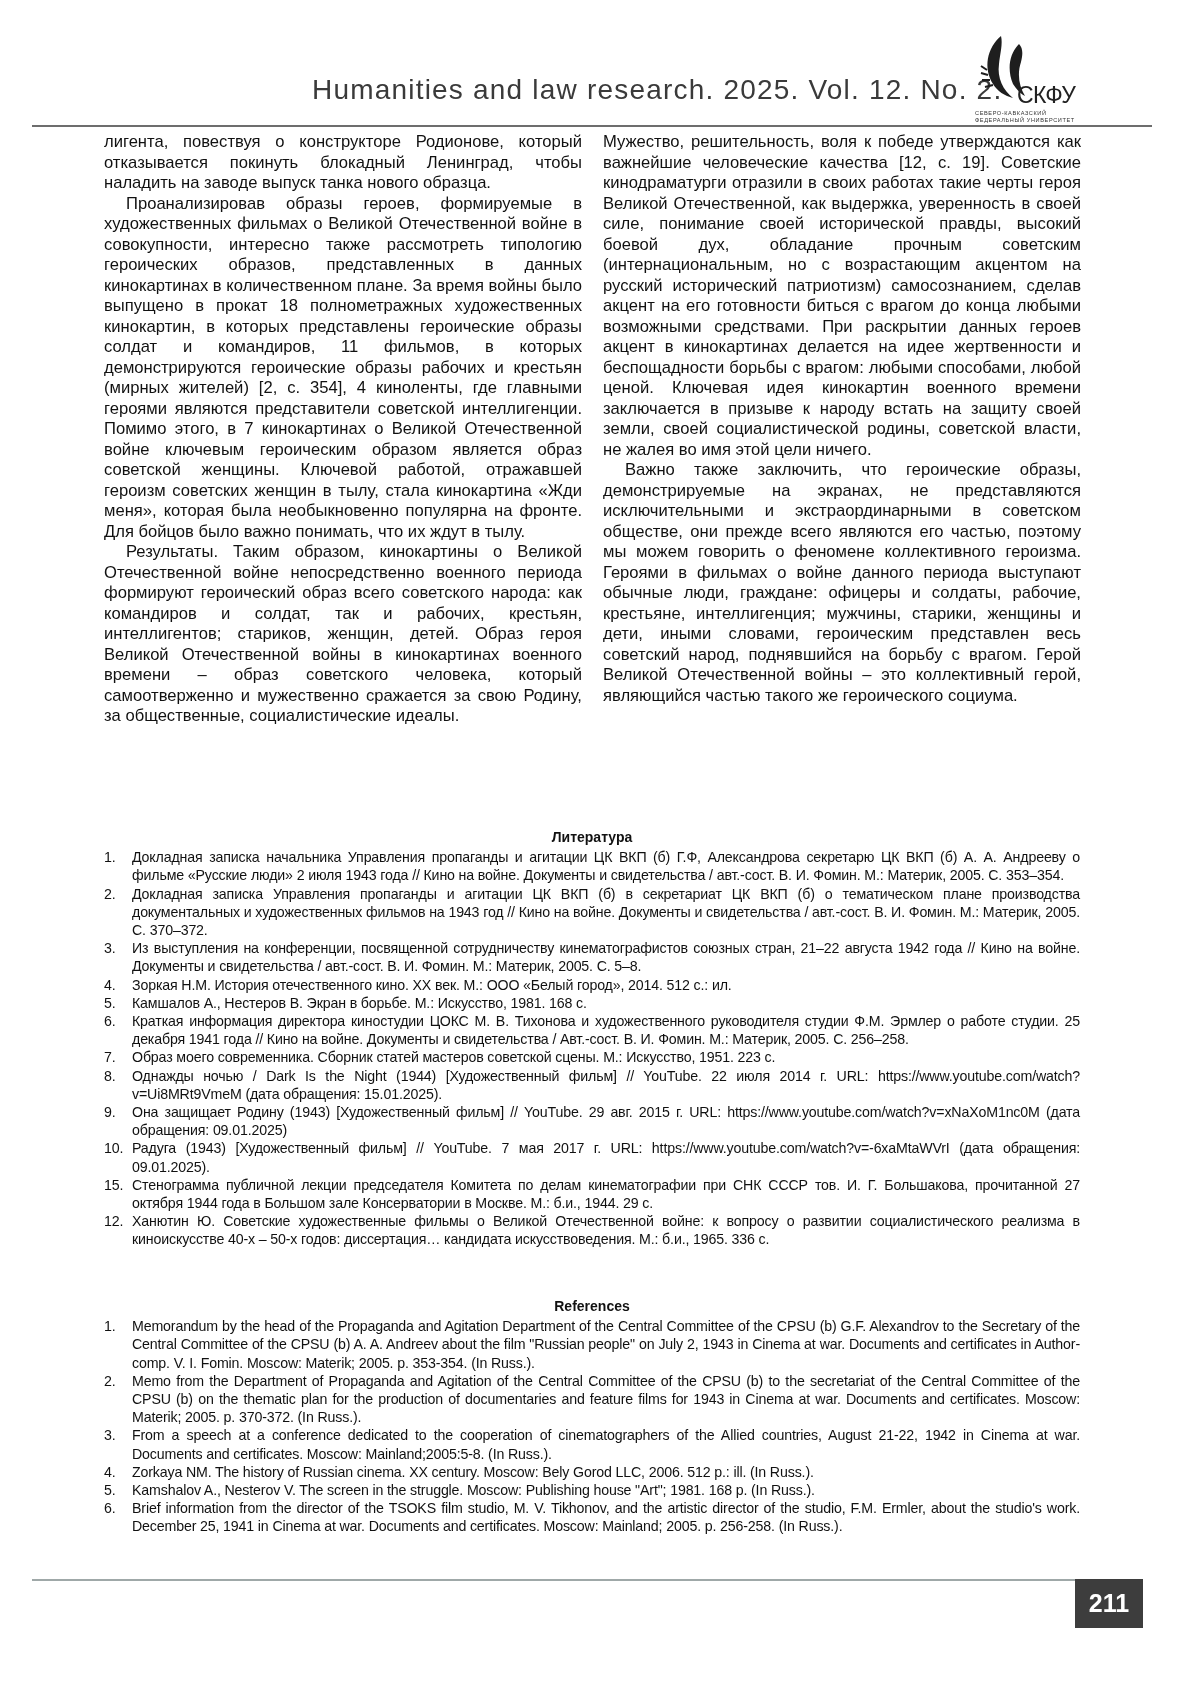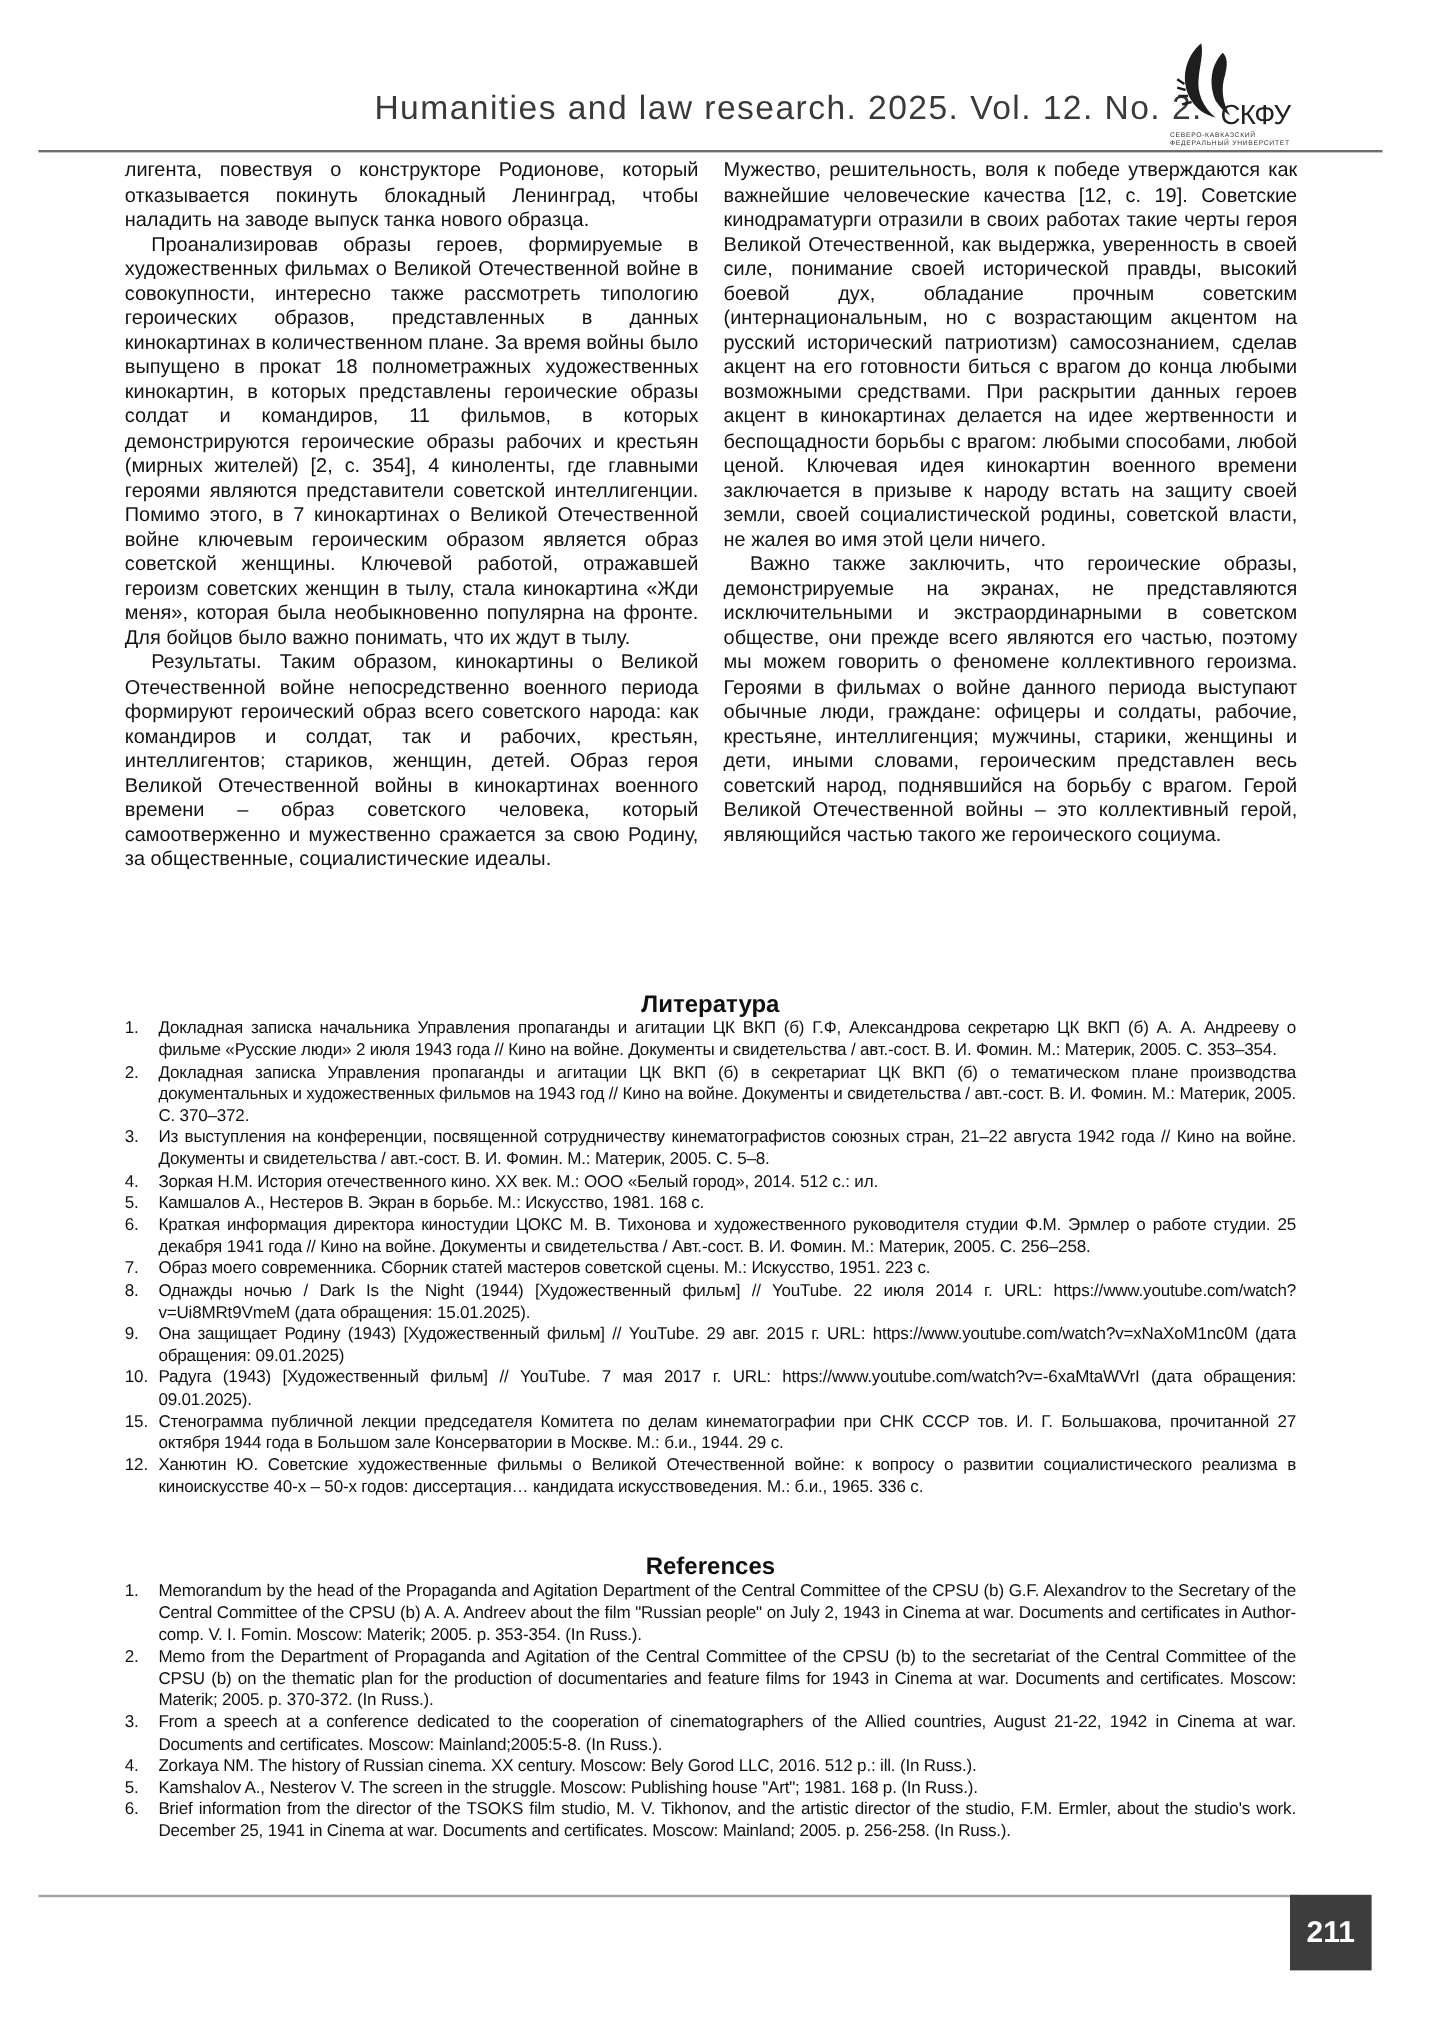--- a/index.html
+++ b/index.html
@@ -13,29 +13,29 @@
   .logo .sub { position: absolute; left: 0; top: 76px; font-size: 5.6px; line-height: 6.5px; color: #333; letter-spacing: 0.6px; white-space: nowrap; }
 
   .col { position: absolute; top: 132px; width: 478px; font-size: 16.6px; line-height: 20.5px; text-align: justify; }
   .col.left { left: 104px; }
   .col.right { left: 603px; }
   .col p { margin: 0; }
   .col p.indent { text-indent: 22px; }
   .col b { font-weight: normal; }
 
   .refs { position: absolute; left: 104px; width: 976px; font-size: 14.2px; line-height: 18.2px; }
-  .refs h3 { margin: 0 0 2px 0; text-align: center; font-size: 20px; font-weight: bold; }
+  .refs h3 { margin: 0 0 2px 0; text-align: center; font-size: 14px; font-weight: bold; }
   .refs ol { margin: 0; padding: 0; list-style: none; }
   .refs li { position: relative; padding-left: 28px; text-align: justify; letter-spacing: -0.15px; }
   .refs li .num { position: absolute; left: 0; top: 0; }
   .lit { top: 828px; }
   .eng { top: 1297px; }
 
   .footer-rule { position: absolute; left: 32px; top: 1579px; width: 1050px; height: 2px; background: #9fa8a8; }
-  .page-num { position: absolute; left: 1075px; top: 1579px; width: 68px; height: 63px; background: #3d3d3d;
+  .page-num { position: absolute; left: 1075px; top: 1579px; width: 68px; height: 49px; background: #3d3d3d;
               color: #fff; font-size: 25px; font-weight: bold; display: flex; align-items: center; justify-content: center; }
 </style>
 </head>
 <body>
 
 <div class="header-title">Humanities and law research. 2025. Vol. 12. No. 2.</div>
 <div class="logo">
   <svg class="wing" viewBox="0 0 60 66">
     <path d="M22 2 C8 14 4 34 14 50 C18 57 26 62 34 64 C24 56 18 44 20 30 C21 20 24 10 22 2 Z" fill="#1e1e1e"></path>
     <path d="M40 10 C30 20 28 36 34 50 C38 56 42 60 46 62 C40 52 38 40 42 28 C44 20 44 14 40 10 Z" fill="#1e1e1e"></path>
@@ -76,20 +76,20 @@
       <li><span class="num">12.</span><span>Ханютин Ю. Советские художественные фильмы о Великой Отечественной войне: к вопросу о развитии социалистического реализма в киноискусстве 40-х – 50-х годов: диссертация… кандидата искусствоведения. М.: б.и., 1965. 336 с.</span></li>
     </ol>
 </div>
 
 <div class="refs eng">
   <h3>References</h3>
   <ol id="ref-list">
       <li><span class="num">1.</span><span>Memorandum by the head of the Propaganda and Agitation Department of the Central Committee of the CPSU (b) G.F. Alexandrov to the Secretary of the Central Committee of the CPSU (b) A. A. Andreev about the film "Russian people" on July 2, 1943 in Cinema at war. Documents and certificates in Author-comp. V. I. Fomin. Moscow: Materik; 2005. p. 353-354. (In Russ.).</span></li>
       <li><span class="num">2.</span><span>Memo from the Department of Propaganda and Agitation of the Central Committee of the CPSU (b) to the secretariat of the Central Committee of the CPSU (b) on the thematic plan for the production of documentaries and feature films for 1943 in Cinema at war. Documents and certificates. Moscow: Materik; 2005. p. 370-372. (In Russ.).</span></li>
       <li><span class="num">3.</span><span>From a speech at a conference dedicated to the cooperation of cinematographers of the Allied countries, August 21-22, 1942 in Cinema at war. Documents and certificates. Moscow: Mainland;2005:5-8. (In Russ.).</span></li>
-      <li><span class="num">4.</span><span>Zorkaya NM. The history of Russian cinema. XX century. Moscow: Bely Gorod LLC, 2016. 512 p.: ill. (In Russ.).</span></li>
+      <li><span class="num">4.</span><span>Zorkaya NM. The history of Russian cinema. XX century. Moscow: Bely Gorod LLC, 2006. 512 p.: ill. (In Russ.).</span></li>
       <li><span class="num">5.</span><span>Kamshalov A., Nesterov V. The screen in the struggle. Moscow: Publishing house "Art"; 1981. 168 p. (In Russ.).</span></li>
       <li><span class="num">6.</span><span>Brief information from the director of the TSOKS film studio, M. V. Tikhonov, and the artistic director of the studio, F.M. Ermler, about the studio's work. December 25, 1941 in Cinema at war. Documents and certificates. Moscow: Mainland; 2005. p. 256-258. (In Russ.).</span></li>
     </ol>
 </div>
 
 <div class="footer-rule"></div>
 <div class="page-num">211</div>
 
 </body></html>

